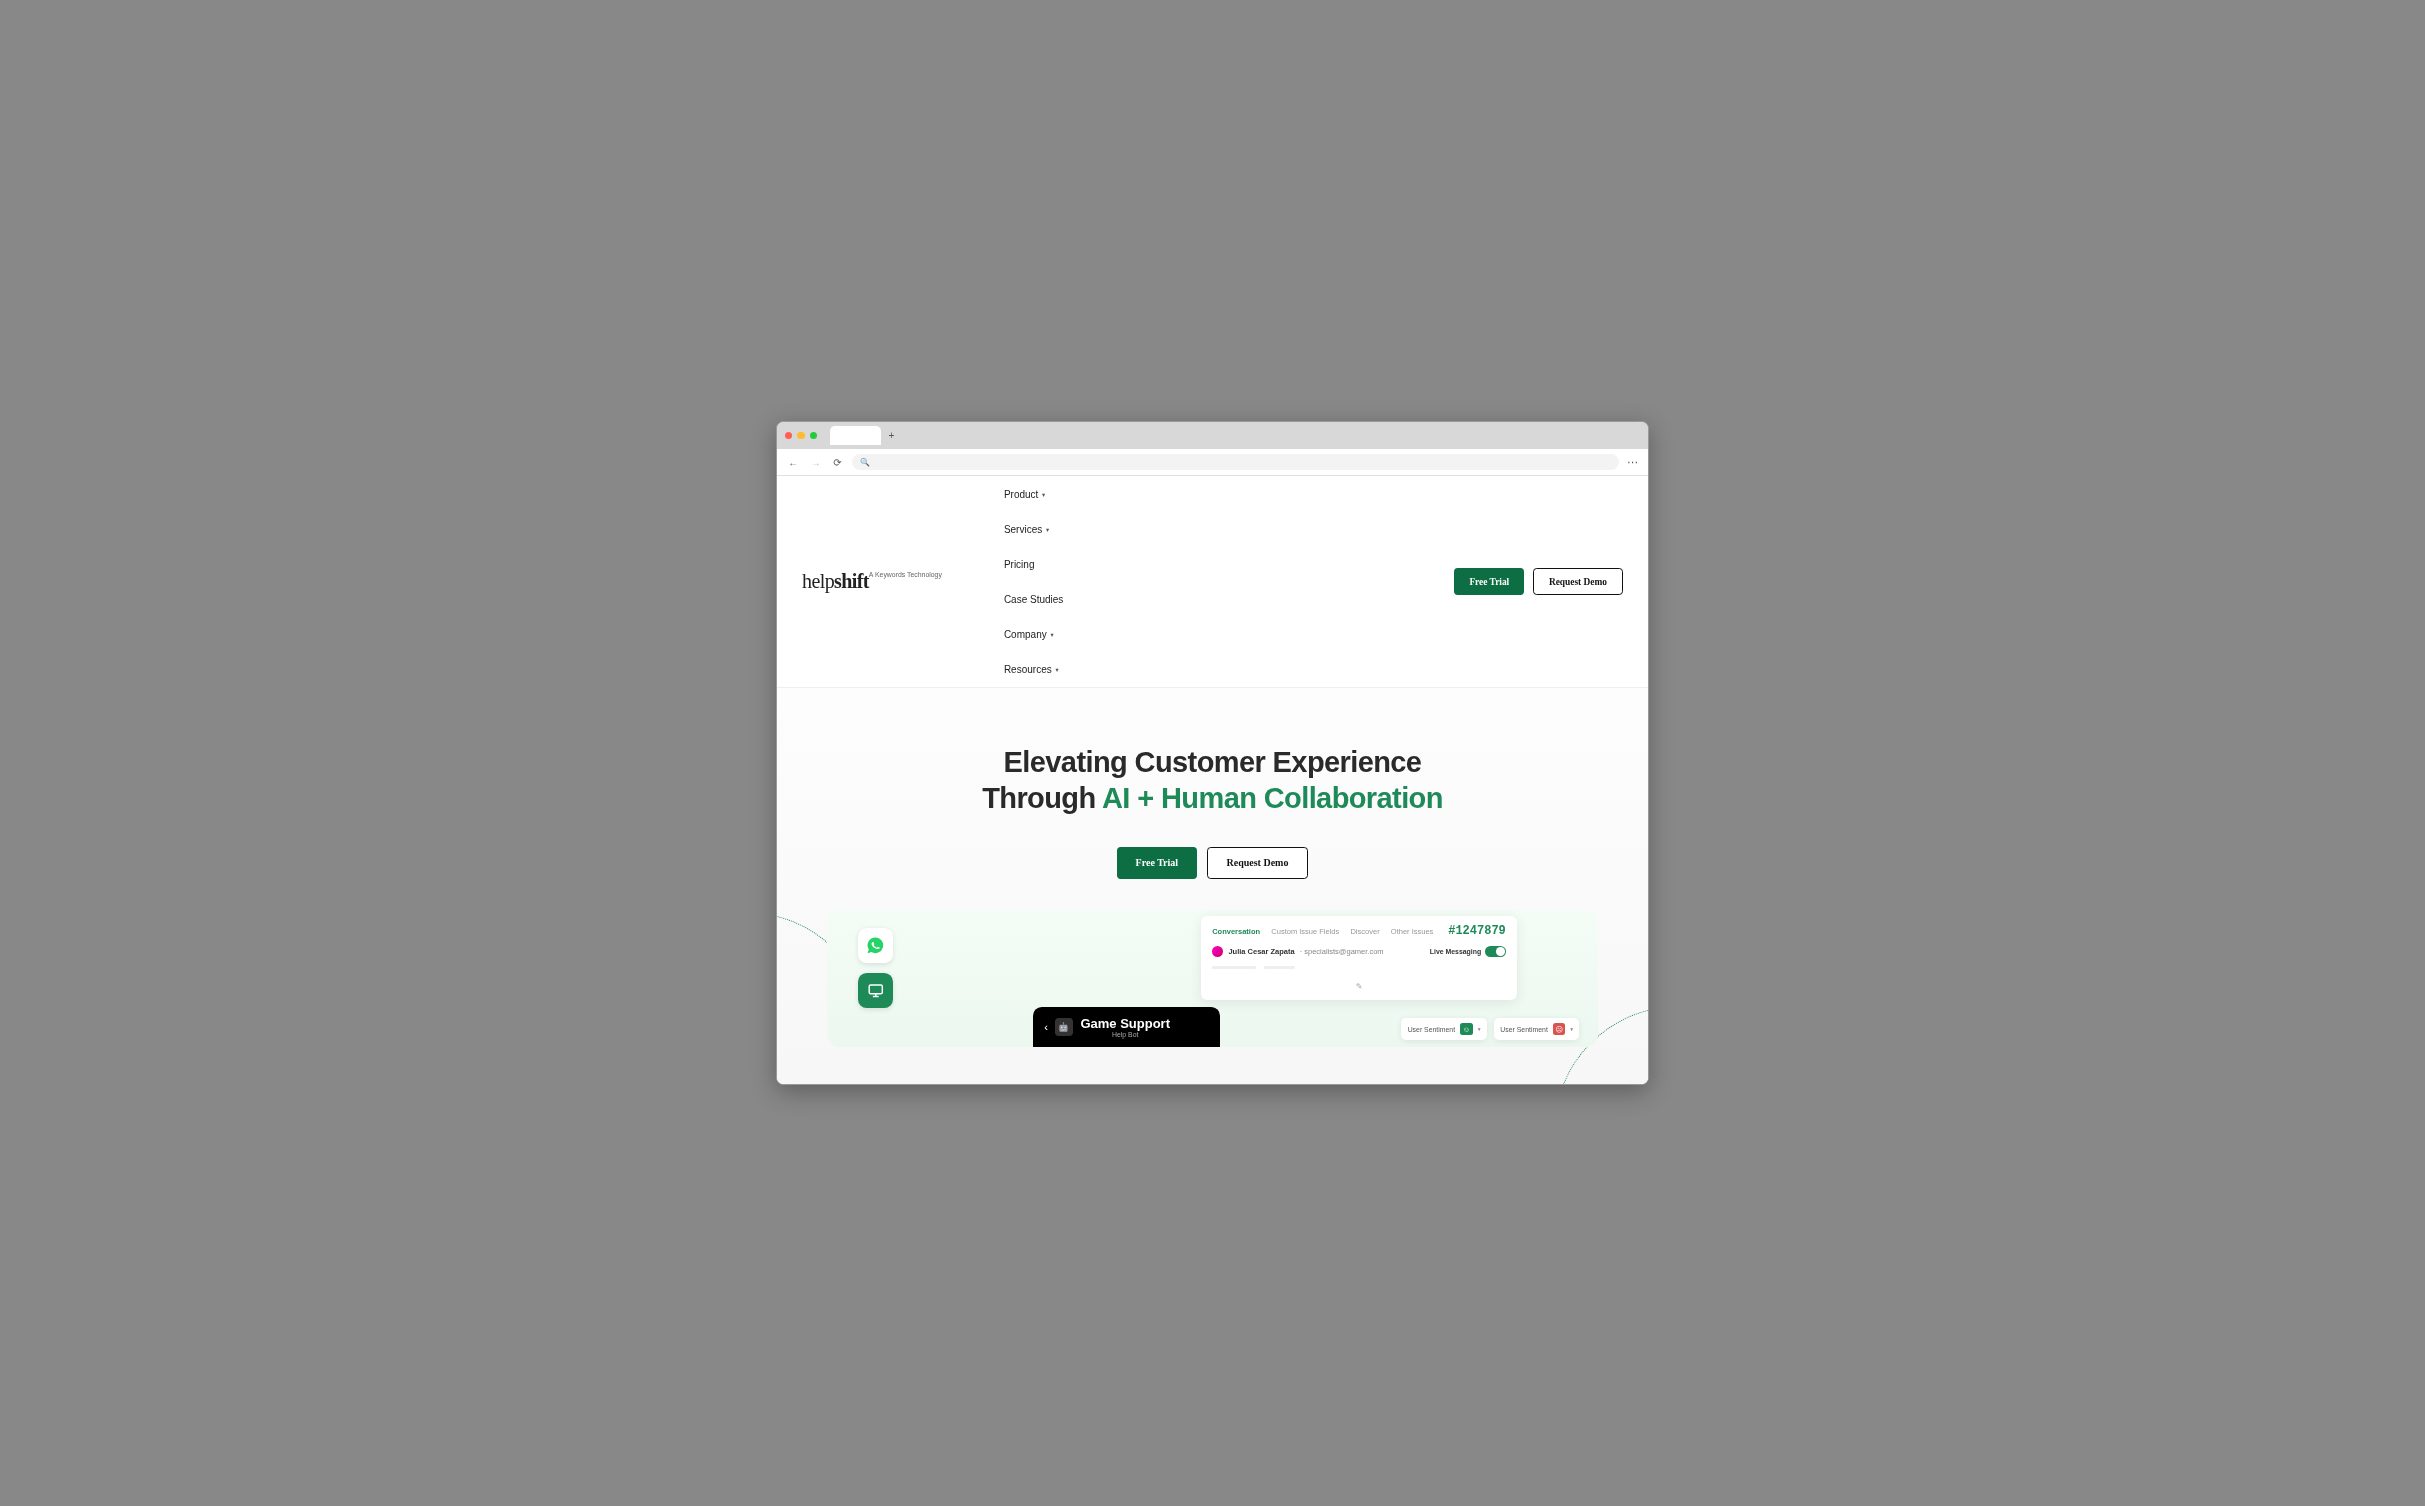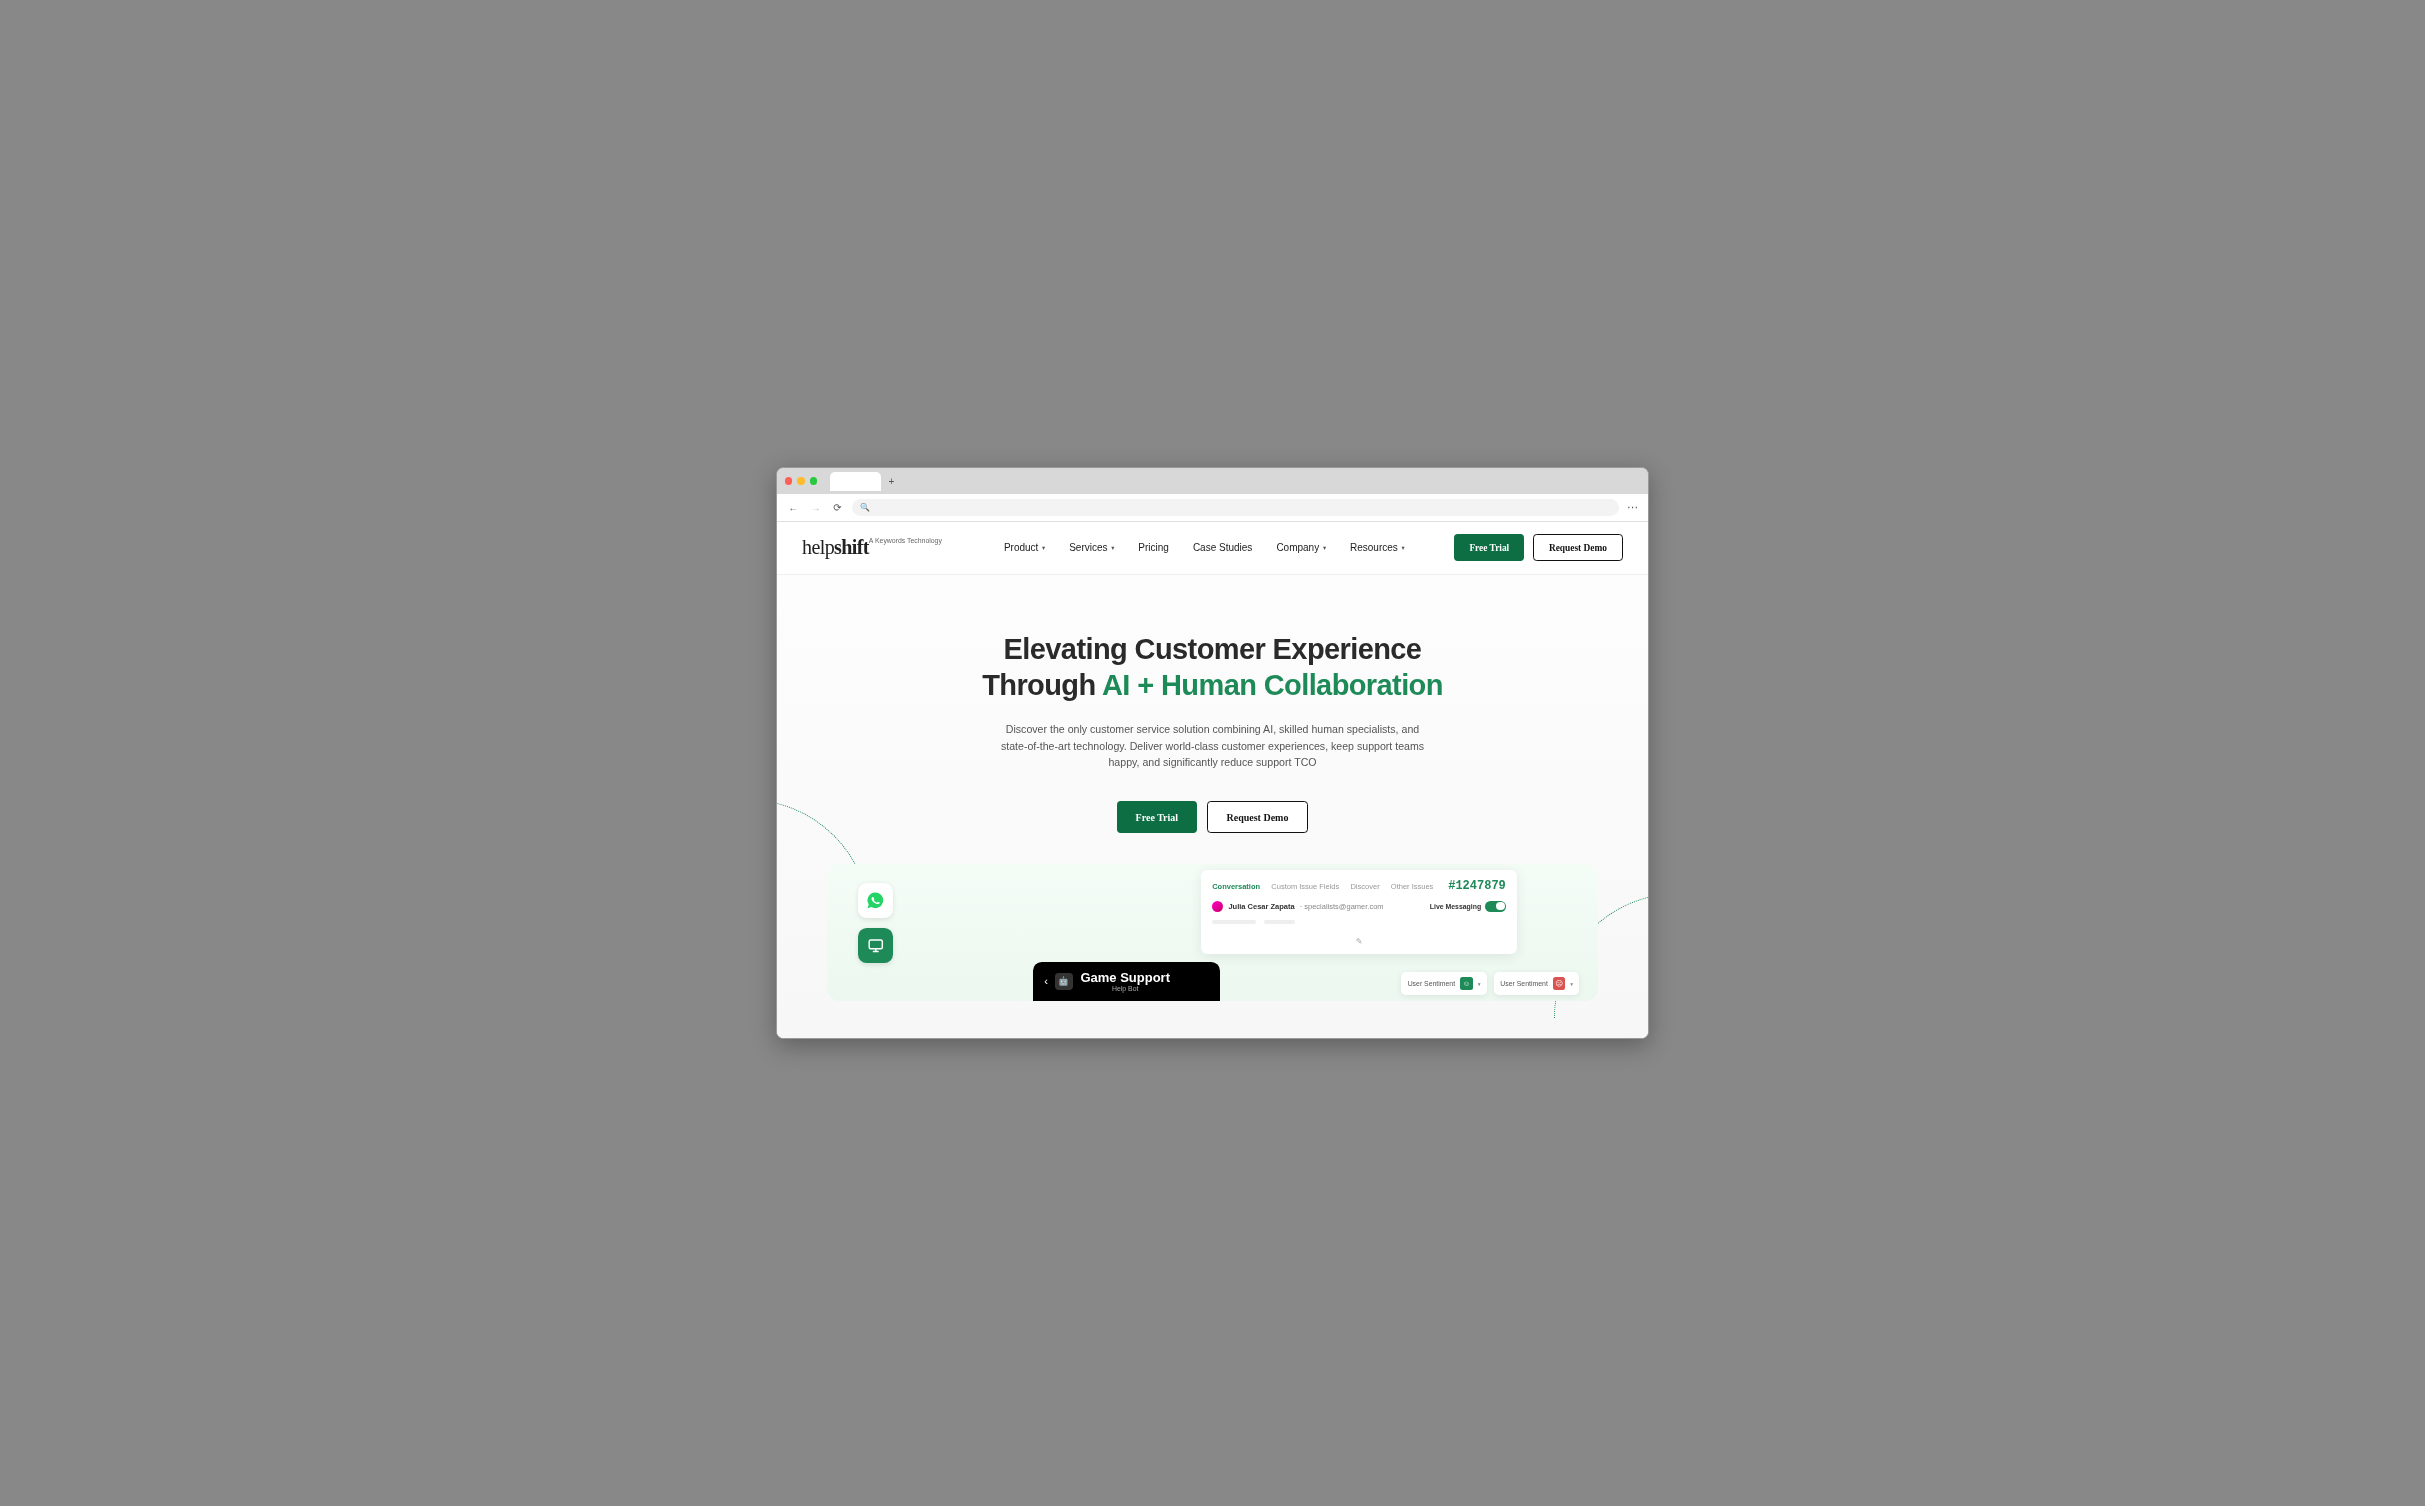--- a/index.html
+++ b/index.html
@@ -19,21 +19,21 @@
     .address-bar { flex: 1; background: #f3f3f3; border-radius: 12.5px; padding: 3.7px 8.7px; display: flex; align-items: center; }
     .search-ico { color: #888; font-size: 8px; margin-right: 5px; }
     .dots-menu { color: #555; font-size: 11.2px; letter-spacing: 1.2px; cursor: pointer; }
     .page { background: #fff; }
     .header { display: flex; align-items: center; padding: 12.5px 25px; border-bottom: 0.6px solid #eee; }
     .logo-block { display: flex; flex-direction: row; }
     .logo-text { font-size: 20px; font-weight: 600; color: #222; letter-spacing: -0.6px; font-family: Georgia, serif; }
     .logo-h { font-weight: 400; }
     .logo-shift { font-weight: 700; }
     .logo-sub { font-size: 6.9px; color: #666; margin-top: 1.2px; }
-    .nav { display: flex; gap: 24px; margin-left: 62px; }
+    .nav { display: flex; gap: 24px; margin-left: 62px; flex-direction: column; }
     .nav-item { display: flex; align-items: center; gap: 3.7px; font-size: 10px; color: #222; cursor: pointer; }
     .chev { font-size: 6.2px; color: #555; }
     .header-buttons { margin-left: auto; display: flex; gap: 8.7px; }
     .btn { padding: 7.5px 15px; border-radius: 3.7px; font-size: 9.4px; font-weight: 600; cursor: pointer; border: none; font-family: Liberation Serif, serif; }
     .btn.primary { background: #0d6e44; color: #fff; }
     .btn.outline { background: #fff; color: #111; border: 0.9px solid #111; }
     .hero { padding: 56px 25px 37px; text-align: center; background: linear-gradient(180deg, #fdfdfd, #f7f7f7); position: relative; overflow: hidden; }
     .hero-title { font-size: 29px; font-weight: 700; color: #2a2a2a; line-height: 1.25; letter-spacing: -0.6px; }
     .hero-title .accent { color: #1d8a58; }
     .hero-sub { font-size: 10.6px; color: #555; max-width: 424px; margin: 17.5px auto 0; line-height: 1.6; }
@@ -137,21 +137,20 @@
       </div>
     </div>
 
     <div class="hero">
       <div class="dotted-left"></div>
       <div class="dotted-right"></div>
       <h1 class="hero-title">
         <span>Elevating Customer Experience</span><br>
         <span>Through </span><span class="accent">AI + Human Collaboration</span>
       </h1>
-      <p class="hero-sub">Discover the only customer service solution combining AI, skilled human specialists, and state-of-the-art technology. Deliver world-class customer experiences, keep support teams happy, and significantly reduce support TCO</p>
       <div class="hero-btns">
         <button class="btn primary">Free Trial</button>
         <button class="btn outline">Request Demo</button>
       </div>
 
       <div class="preview">
         <div class="side-icons">
           <div class="icon-box wa">
             <svg width="18.7" height="18.7" viewBox="0 0 24 24" fill="#25d366">
                 <path d="M12 2a10 10 0 0 0-8.5 15.3L2 22l4.9-1.4A10 10 0 1 0 12 2zm5 13.6c-.2.6-1.2 1.1-1.7 1.2-.4 0-.9.2-3-.6-2.5-1-4.1-3.5-4.2-3.7-.1-.2-1-1.3-1-2.5s.6-1.8.9-2c.2-.2.5-.3.7-.3h.5c.2 0 .4 0 .6.5l.8 2c0 .1.1.3 0 .4l-.4.6c-.1.2-.3.3-.1.6.1.2.7 1.1 1.5 1.8 1 .9 1.9 1.2 2.1 1.3.2.1.4.1.5-.1l.7-.8c.2-.2.4-.2.6-.1l1.9.9c.2.1.4.2.4.3 0 .2 0 .8-.2 1.3z"></path>

